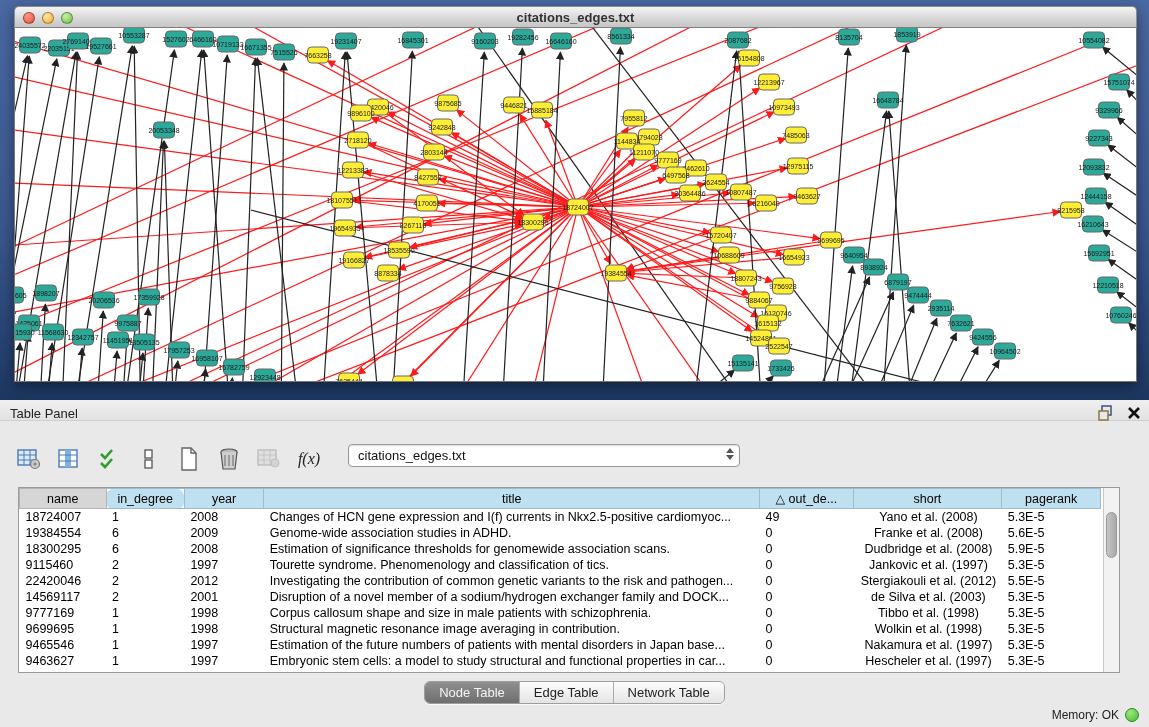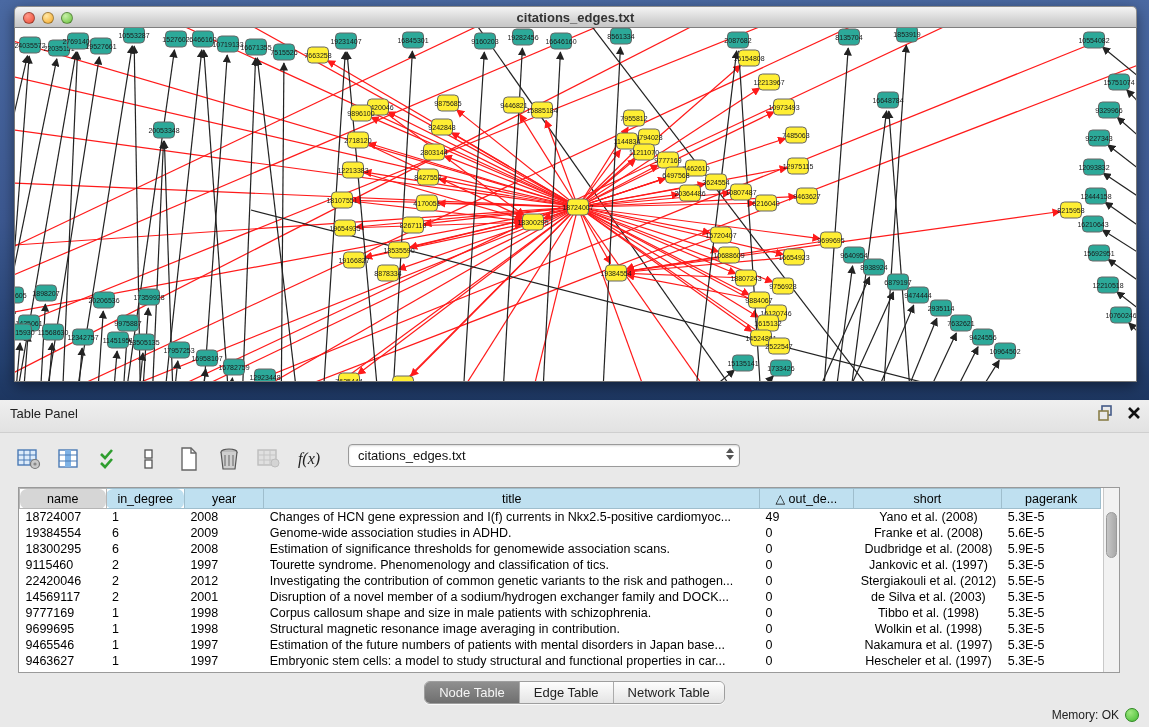--- a/index.html
+++ b/index.html
@@ -23,21 +23,21 @@
   .light.yellow { background:radial-gradient(circle at 35% 30%,#ffe9a8,#f5a623); }
   .light.green { background:radial-gradient(circle at 35% 30%,#c8f0a8,#67c23a); }
   #netcanvas { position:relative; width:1123px; height:354px; background:#ffffff;
     border:1px solid #777; border-top:none; overflow:hidden; }
   #netcanvas svg { display:block; }
   .nodelabel { font-size:7px; fill:#1a1a1a; }
 
   
   #tablepanel { position:absolute; left:0; top:400px; width:1149px; height:327px;
     background:#e9e9e9; }
-  #tp-header { position:relative; height:33px; background:linear-gradient(180deg,#efefef,#e2e2e2);
+  #tp-header { position:relative; height:21px; background:linear-gradient(180deg,#efefef,#e2e2e2);
     border-bottom:1px solid #cfcfcf; }
   #tp-header .tp-title { position:absolute; left:10px; top:6px; font-size:13px; color:#222; }
   #tp-header .tp-actions { position:absolute; right:8px; top:5px; display:flex; gap:12px; align-items:center; }
 
   #toolbar { position:absolute; left:14px; top:44px; display:flex; gap:10px; }
   .tbtn { width:30px; height:30px; display:flex; align-items:center; justify-content:center;
     border-radius:4px; }
   .fx { font-family:"Liberation Serif", serif; font-style:italic; font-size:16px; color:#222; }
   #combo { position:relative; margin-left:14px; width:392px; height:23px; background:#fff;
     border:1px solid #9a9a9a; border-radius:4px; box-shadow:inset 0 1px 2px rgba(0,0,0,.15); 
@@ -553,21 +553,21 @@
             <i class="dn"></i>
           </span>
       </div>
     </div>
 
     <div id="tablebox">
       <div id="grid">
         <table>
           <thead>
               <tr id="grid-head">
-                <th class="key" style="width: 85px; border-radius: 7px;">name</th>
+                <th class="key" style="width: 85px;">name</th>
                 <th style="width: 77px; border-radius: 7px;">in_degree</th>
                 <th style="width: 78px; margin-top: 44px;">year</th>
                 <th style="width: 487px;">title</th>
                 <th style="width: 92px;">△ out_de...</th>
                 <th style="width: 146px;">short</th>
                 <th style="width: 97px;">pagerank</th>
               </tr>
             </thead>
           <tbody id="grid-body">
               <tr>

